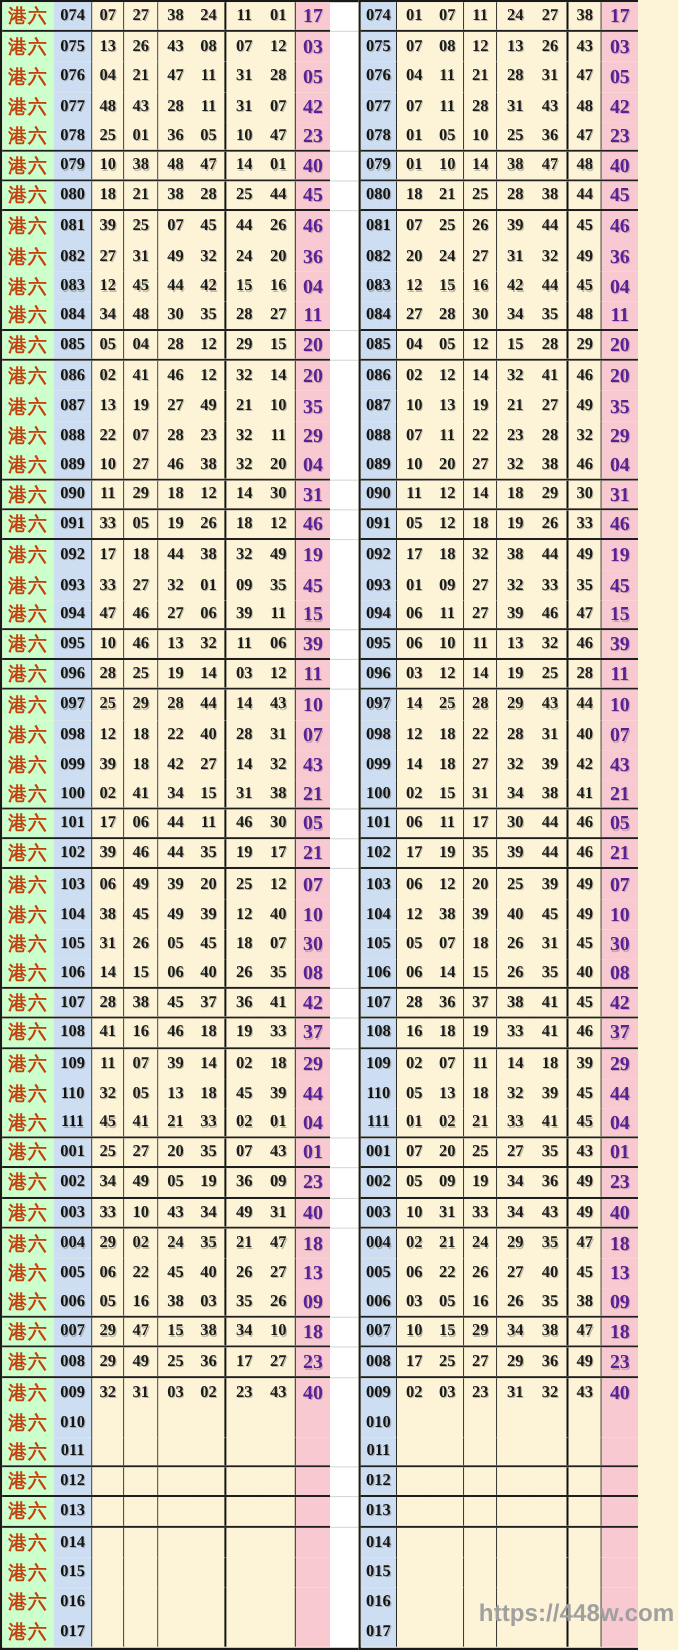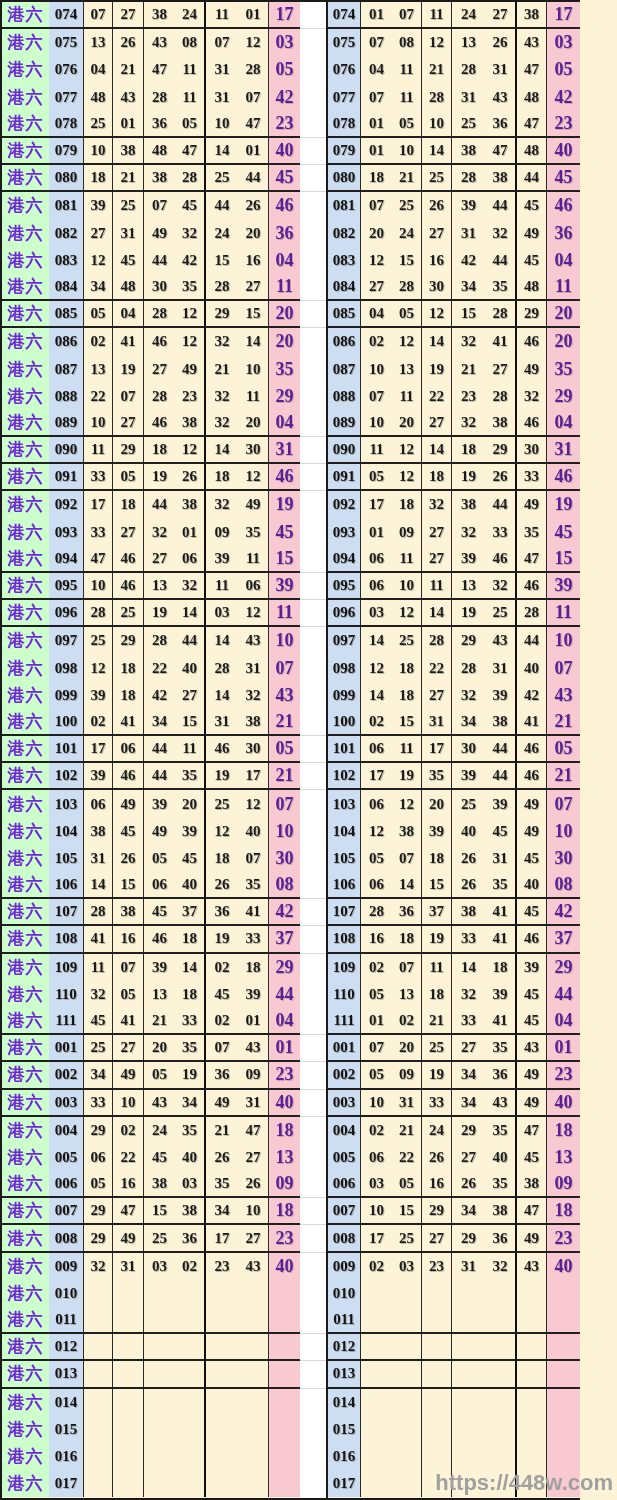--- a/index.html
+++ b/index.html
@@ -33,21 +33,21 @@
   }
   .g { background:#ccffcc; }
   .b { background:#cdddf2; }
   .c { background:#fdf4d7; }
   .p { background:#f9c9d2; }
   .br1 { border-right:1px solid #2a2a2a; }
   .br2 { border-right:2px solid #111111; }
 
   .lab {
     font-family:"Liberation Sans", sans-serif;
-    color:#6d28d9; font-size:17px; letter-spacing:1px;
+    color:#c2410c; font-size:17px; letter-spacing:1px;
   }
   .iss { font-size:15px; color:#141414; text-shadow:1px 1px 0 rgba(110,110,100,0.45); }
   .n   { font-size:15px; color:#1b1b1b; text-shadow:1px 1px 0 rgba(110,110,100,0.45); }
   .sp  { font-size:18px; color:#5b2096; text-shadow:1px 1px 0 rgba(120,110,120,0.4); }
 
   
   .tbl.left  .row .cell:nth-child(1){ width:47px; }
   .tbl.left  .row .cell:nth-child(2){ width:35px; }
   .tbl.left  .row .cell:nth-child(3){ width:29px; }
   .tbl.left  .row .cell:nth-child(4){ width:31px; }
@@ -61,21 +61,21 @@
   .tbl.right .row .cell:nth-child(1){ width:33px; }
   .tbl.right .row .cell:nth-child(2){ width:31px; }
   .tbl.right .row .cell:nth-child(3){ width:30px; }
   .tbl.right .row .cell:nth-child(4){ width:30px; }
   .tbl.right .row .cell:nth-child(5){ width:33px; }
   .tbl.right .row .cell:nth-child(6){ width:32px; }
   .tbl.right .row .cell:nth-child(7){ width:30px; }
   .tbl.right .row .cell:nth-child(8){ width:33px; }
 
   .watermark {
-    position:absolute; right:4px; bottom:4px; z-index:5;
+    position:absolute; right:4px; bottom:20px; z-index:5;
     font-family:"Liberation Sans", sans-serif; font-weight:bold;
     font-size:22px; color:#a0a0a0;
   }
 </style>
 </head>
 <body>
 
 <div id="app">
   <div class="cream-strip"></div>
   <section class="tbl left" id="tbl-left">

